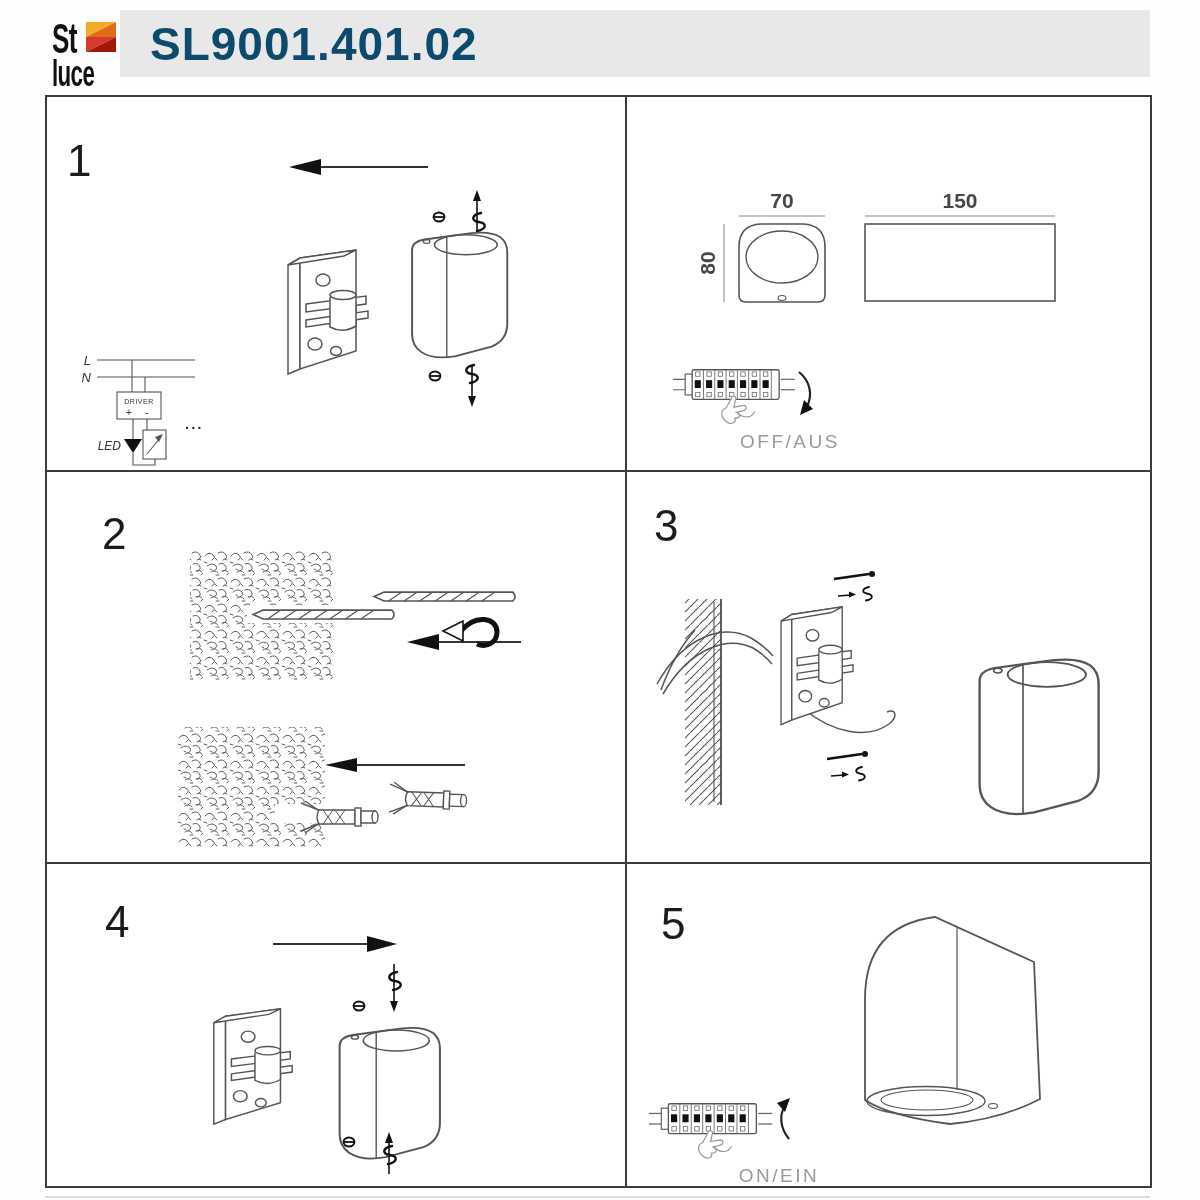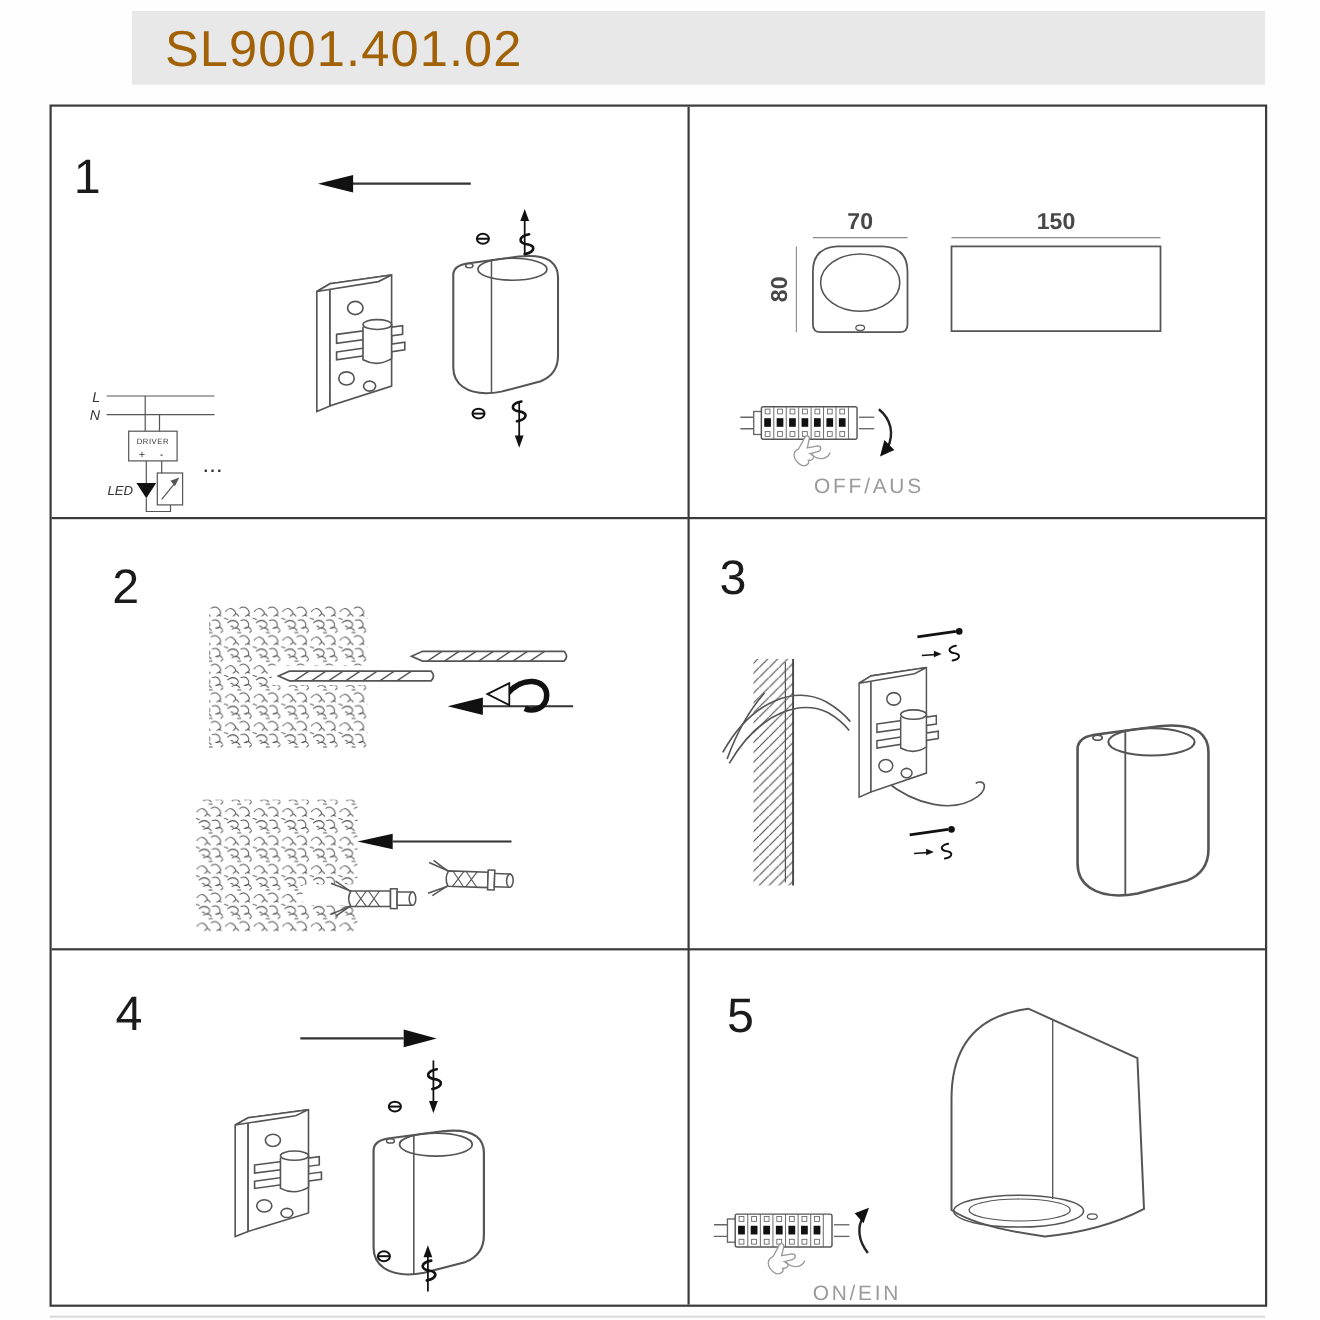--- a/index.html
+++ b/index.html
@@ -7,21 +7,21 @@
         font-family:"Liberation Sans",sans-serif;color:#1b1b1b;}
   
   .logo{position:absolute;left:52px;top:8px;width:80px;height:78px;}
   .logo-top,.logo-bottom{position:absolute;left:0;font-weight:700;color:#111;
         transform:scaleX(.62);transform-origin:left top;letter-spacing:-1px;line-height:1;}
   .logo-top{top:10px;font-size:42px;}
   .logo-bottom{top:48px;font-size:36px;}
   .logo-square{position:absolute;left:34px;top:14px;}
   .titlebar{position:absolute;left:120px;top:10px;width:1030px;height:67px;background:#e8e8e8;
         display:flex;align-items:center;}
-  .title{font-size:46px;font-weight:400;color:#a16207;letter-spacing:1px;padding-left:30px;}
+  .title{font-size:46px;font-weight:700;color:#0c4a6e;letter-spacing:1px;padding-left:30px;}
   
   .grid{position:absolute;left:45px;top:95px;width:1107px;height:1093px;
         border:2px solid #3b3b3b;background:#fff;box-sizing:border-box;}
   .vline{position:absolute;left:578px;top:0;width:2px;height:100%;background:#3b3b3b;}
   .hline1{position:absolute;left:0;top:373px;width:100%;height:2px;background:#3b3b3b;}
   .hline2{position:absolute;left:0;top:765px;width:100%;height:2px;background:#3b3b3b;}
   .panel{position:absolute;overflow:hidden;}
   .p1{left:0;top:0;width:578px;height:373px;}
   .pdims{left:580;top:0;width:523px;height:373px;}
   .pdims{left:580px;border-radius:15px;}
@@ -141,20 +141,30 @@
           <rect x="78" y="28" width="5" height="5"></rect>
             <rect x="91" y="28" width="5" height="5"></rect>
           <rect x="104" y="28" width="5" height="5"></rect>
         </g>
         <path d="M62,62 C55,57 54,49 61,46 L67,35 C68,31 73,32 72,36 L70,45 L81,43 C85,43 85,48 81,49 L73,51 C79,53 77,58 71,58 C73,62 67,66 62,62 Z" fill="#fff" stroke="#999" stroke-width="1.4"></path>
         <path d="M74,52 C82,58 90,58 94,50" fill="none" stroke="#999" stroke-width="1.3"></path>
       </g>
     </defs>
   </svg>
 
+  <div class="logo">
+    <span class="logo-top">St</span>
+    <svg class="logo-square" width="30" height="30">
+      <polygon points="0,0 30,0 0,15" fill="#F2AB27"></polygon>
+      <polygon points="30,0 30,15 0,15" fill="#E06A17"></polygon>
+      <polygon points="0,15 30,15 0,30" fill="#D53A2A"></polygon>
+      <polygon points="30,15 30,30 0,30" fill="#A31708"></polygon>
+    </svg>
+    <span class="logo-bottom">luce</span>
+  </div>
   <div class="titlebar">
     <span class="title">SL9001.401.02</span>
   </div>
 
   <div class="grid">
     <div class="vline"></div>
     <div class="hline1"></div>
     <div class="hline2"></div>
 
     <section class="panel p1">

